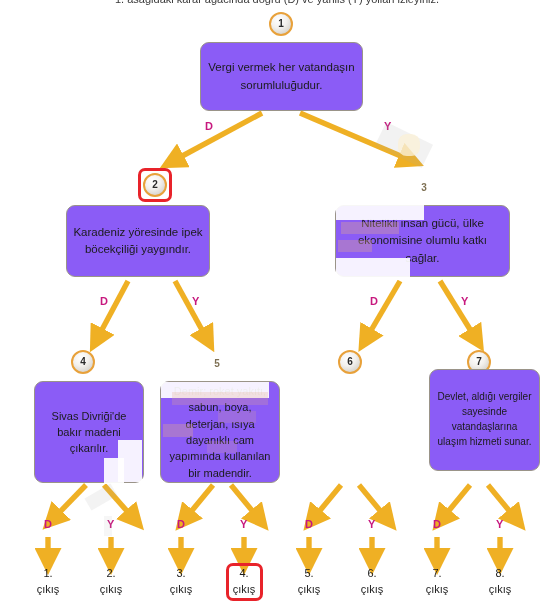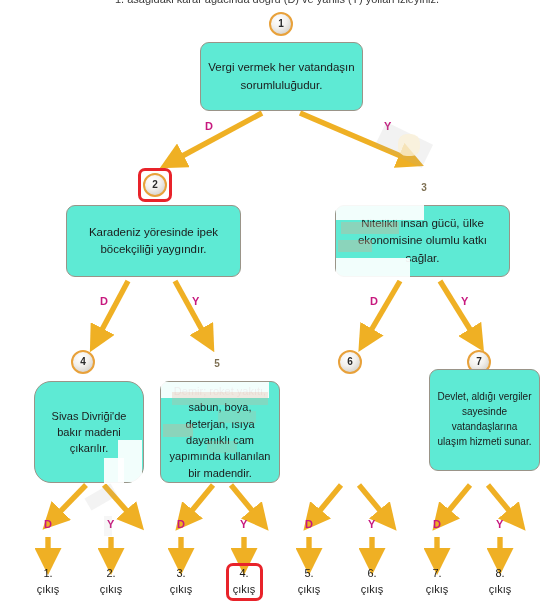--- a/index.html
+++ b/index.html
@@ -10,21 +10,21 @@
     color:#1c1c1c;
   }
   #stage{position:absolute;inset:0;}
 
   
   #wires{position:absolute;left:0;top:0;width:554px;height:612px;}
 
   
   .node{
     position:absolute;
-    background:#5eead4;
+    background:#8b5cf6;
     border:1px solid #9a9488;
     border-radius:9px;
     box-sizing:border-box;
     display:flex;align-items:center;justify-content:center;
     text-align:center;
     color:#1b1b1b;
     line-height:1.48;
     padding:4px 6px;
   }
   .node span{display:block;width:100%;}
@@ -132,36 +132,36 @@
   <div class="badge" style="left:269px;top:12px;">1</div>
   <div class="node" style="left:200px;top:42px;width:163px;height:69px;font-size:11.5px;">
     <span>Vergi vermek her vatandaşın sorumluluğudur.</span>
   </div>
 
   <div class="dy" style="left:205px;top:121px;">D</div>
   <div class="dy" style="left:384px;top:121px;">Y</div>
 
   <div class="badge" style="left:143px;top:173px;">2</div>
   <div class="redbox" style="left:138px;top:168px;width:34px;height:34px;"></div>
-  <div class="node" style="left:66px;top:205px;width:175px;height:72px;font-size:11.5px;">
+  <div class="node" style="left:66px;top:205px;width:144px;height:72px;font-size:11.5px;">
     <span>Karadeniz yöresinde ipek böcekçiliği yaygındır.</span>
   </div>
 
   <div class="badge faded bare" style="left:412px;top:176px;">3</div>
   <div class="node" style="left:335px;top:205px;width:175px;height:72px;font-size:11.5px;">
     <span>Nitelikli insan gücü, ülke ekonomisine olumlu katkı sağlar.</span>
   </div>
 
   <div class="dy" style="left:100px;top:296px;">D</div>
   <div class="dy" style="left:192px;top:296px;">Y</div>
   <div class="dy" style="left:370px;top:296px;">D</div>
   <div class="dy" style="left:461px;top:296px;">Y</div>
 
   <div class="badge" style="left:71px;top:350px;">4</div>
-  <div class="node" style="left:34px;top:381px;width:110px;height:102px;font-size:11px;border-radius:17px;">
+  <div class="node" style="left:34px;top:381px;width:110px;height:102px;font-size:11px;">
     <span>Sivas Divriği'de bakır madeni çıkarılır.</span>
   </div>
 
   <div class="badge faded bare" style="left:205px;top:352px;">5</div>
   <div class="node" style="left:160px;top:381px;width:120px;height:102px;font-size:11px;">
     <span>Demir; roket yakıtı, sabun, boya, deterjan, ısıya dayanıklı cam yapımında kullanılan bir madendir.</span>
   </div>
 
   <div class="badge" style="left:338px;top:350px;">6</div>
 

